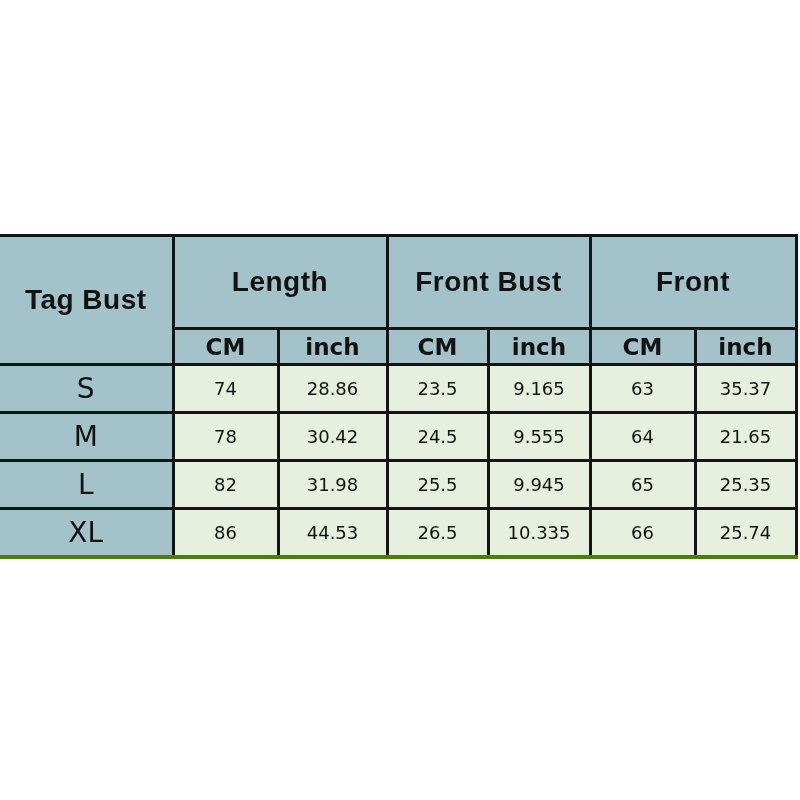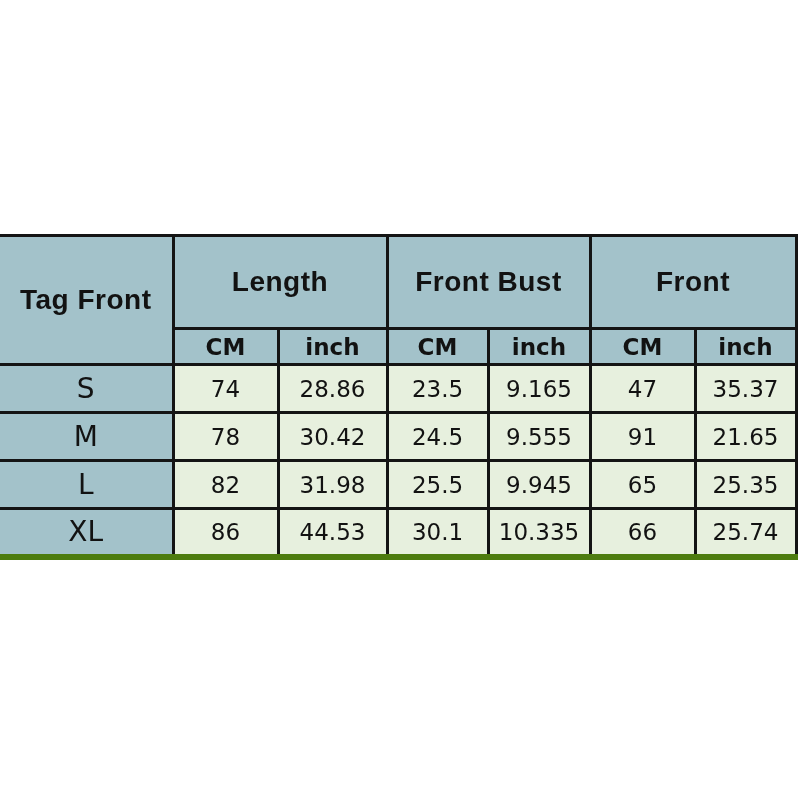--- a/index.html
+++ b/index.html
@@ -35,21 +35,21 @@
     padding:0;
     overflow:hidden;
   }
   
   table.size-table th:first-child,
   table.size-table td:first-child{
     border-left:none;
   }
   
   table.size-table tr.r-data:last-child td{
-    border-bottom:6px solid #4d7c0f;
+    border-bottom:4px solid #4d7c0f;
   }
   .r-group{height:93px;}
   .r-units{height:36px;}
   .r-data{height:48px;}
 
   th.corner, th.group{
     background:var(--header-bg);
     font-family:"Liberation Sans", sans-serif;
     font-weight:bold;
     font-size:28px;
@@ -64,87 +64,87 @@
   td.size{
     background:var(--header-bg);
     font-family:"DejaVu Sans", sans-serif;
     font-weight:normal;
     font-size:28px;
   }
   td.num{
     background:var(--cell-bg);
     font-family:"DejaVu Sans", sans-serif;
     font-weight:normal;
-    font-size:23px;
+    font-size:18px;
   }
 </style>
 </head>
 <body>
 
 <div class="stage">
   <table class="size-table">
     <colgroup>
       <col style="width:173px">
       <col style="width:105px">
       <col style="width:109px">
       <col style="width:101px">
       <col style="width:102px">
       <col style="width:105px">
       <col style="width:101px">
     </colgroup>
     <tbody>
       <tr class="r-group">
-        <th class="corner" rowspan="2">Tag Front</th>
+        <th class="corner" rowspan="2">Tag Bust</th>
         <th class="group" colspan="2">Length</th>
         <th class="group" colspan="2">Front Bust</th>
         <th class="group" colspan="2">Front</th>
       </tr>
       <tr class="r-units">
         <th class="unit">CM</th>
         <th class="unit">inch</th>
         <th class="unit">CM</th>
         <th class="unit">inch</th>
         <th class="unit">CM</th>
         <th class="unit">inch</th>
       </tr>
 
       <tr class="r-data">
         <td class="size">S</td>
         <td class="num">74</td>
         <td class="num">28.86</td>
         <td class="num">23.5</td>
         <td class="num">9.165</td>
-        <td class="num">47</td>
+        <td class="num">63</td>
         <td class="num">35.37</td>
       </tr>
 
       <tr class="r-data">
         <td class="size">M</td>
         <td class="num">78</td>
         <td class="num">30.42</td>
         <td class="num">24.5</td>
         <td class="num">9.555</td>
-        <td class="num">91</td>
+        <td class="num">64</td>
         <td class="num">21.65</td>
       </tr>
 
       <tr class="r-data">
         <td class="size">L</td>
         <td class="num">82</td>
         <td class="num">31.98</td>
         <td class="num">25.5</td>
         <td class="num">9.945</td>
         <td class="num">65</td>
         <td class="num">25.35</td>
       </tr>
 
       <tr class="r-data">
         <td class="size">XL</td>
         <td class="num">86</td>
         <td class="num">44.53</td>
-        <td class="num">30.1</td>
+        <td class="num">26.5</td>
         <td class="num">10.335</td>
         <td class="num">66</td>
         <td class="num">25.74</td>
       </tr>
     </tbody>
   </table>
 </div>
 
 </body></html>

